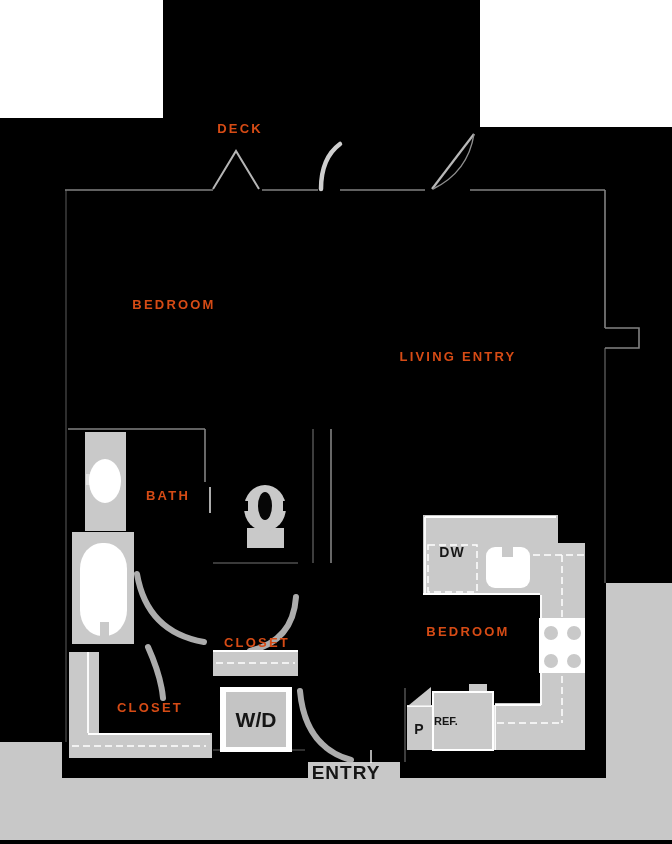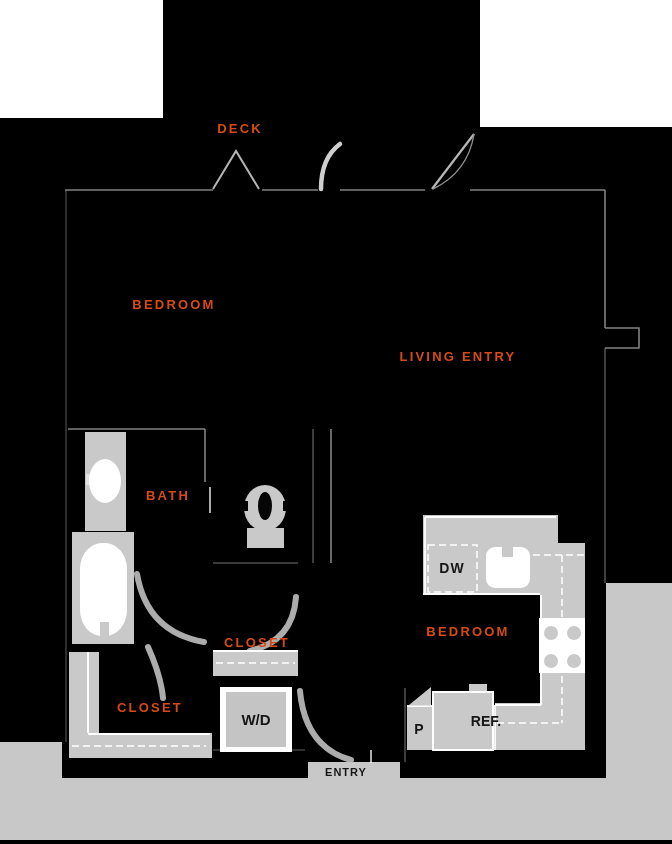--- a/index.html
+++ b/index.html
@@ -147,19 +147,19 @@
   </svg>
 
   <div class="lbl lbl-room" style="left:240px;top:128px;">DECK</div>
   <div class="lbl lbl-room" style="left:174px;top:304px;">BEDROOM</div>
   <div class="lbl lbl-room" style="left:458px;top:356px;">LIVING ENTRY</div>
   <div class="lbl lbl-room" style="left:168px;top:471px;margin-top:24px;">BATH</div>
   <div class="lbl lbl-room" style="left:257px;top:642px;">CLOSET</div>
   <div class="lbl lbl-room" style="left:150px;top:707px;">CLOSET</div>
   <div class="lbl lbl-room" style="left:468px;top:631px;">BEDROOM</div>
 
-  <div class="lbl lbl-dark" style="left:452px;top:568px;font-size:14px;letter-spacing:1px;">DW</div>
-  <div class="lbl lbl-dark" style="left:256px;top:719px;font-size:15px;text-align:center;">W/D</div>
-  <div class="lbl lbl-dark" style="left:486px;top:721px;font-size:14px;">REF.</div>
+  <div class="lbl lbl-dark" style="left:452px;top:552px;font-size:14px;letter-spacing:1px;">DW</div>
+  <div class="lbl lbl-dark" style="left:256px;top:719px;font-size:21px;text-align:center;">W/D</div>
+  <div class="lbl lbl-dark" style="left:446px;top:721px;font-size:11px;">REF.</div>
   <div class="lbl lbl-dark" style="left:419px;top:729px;font-size:14px;">P</div>
-  <div class="lbl lbl-dark" style="left:346px;top:772px;font-size:11px;letter-spacing:1px;">ENTRY</div>
+  <div class="lbl lbl-dark" style="left:346px;top:772px;font-size:19px;letter-spacing:1px;">ENTRY</div>
 
 </div>
 
 </body></html>

